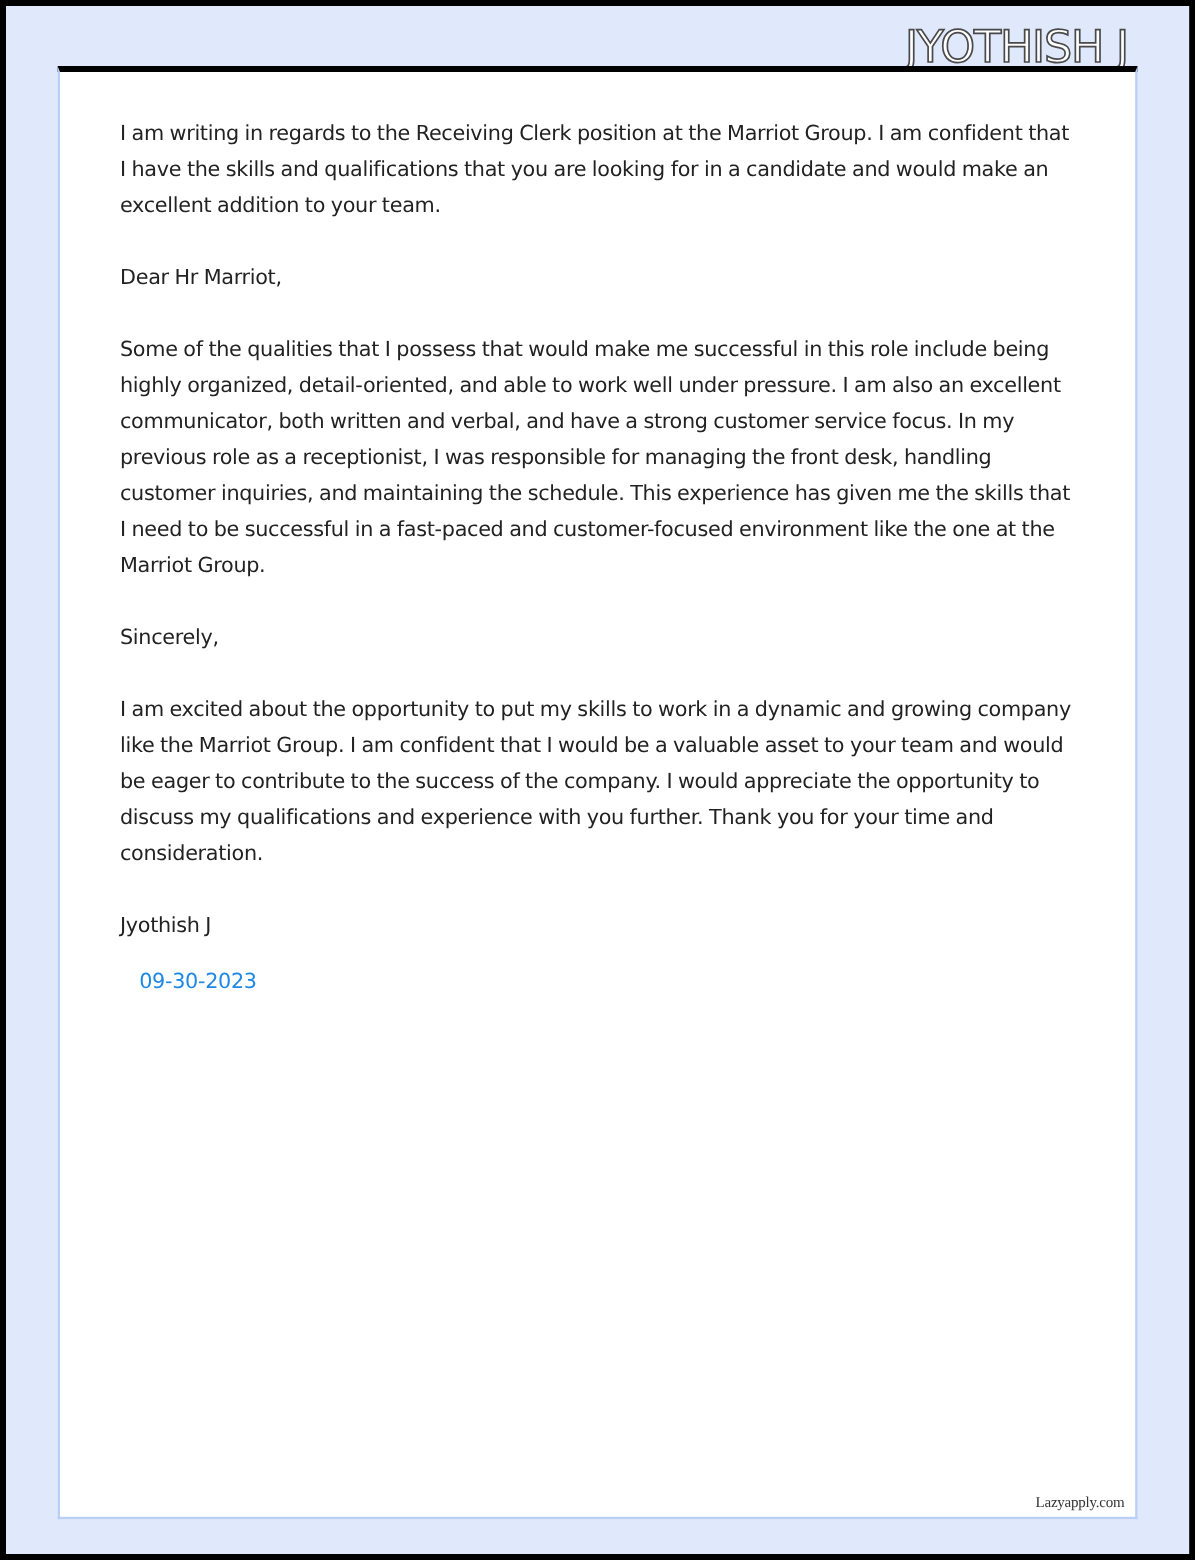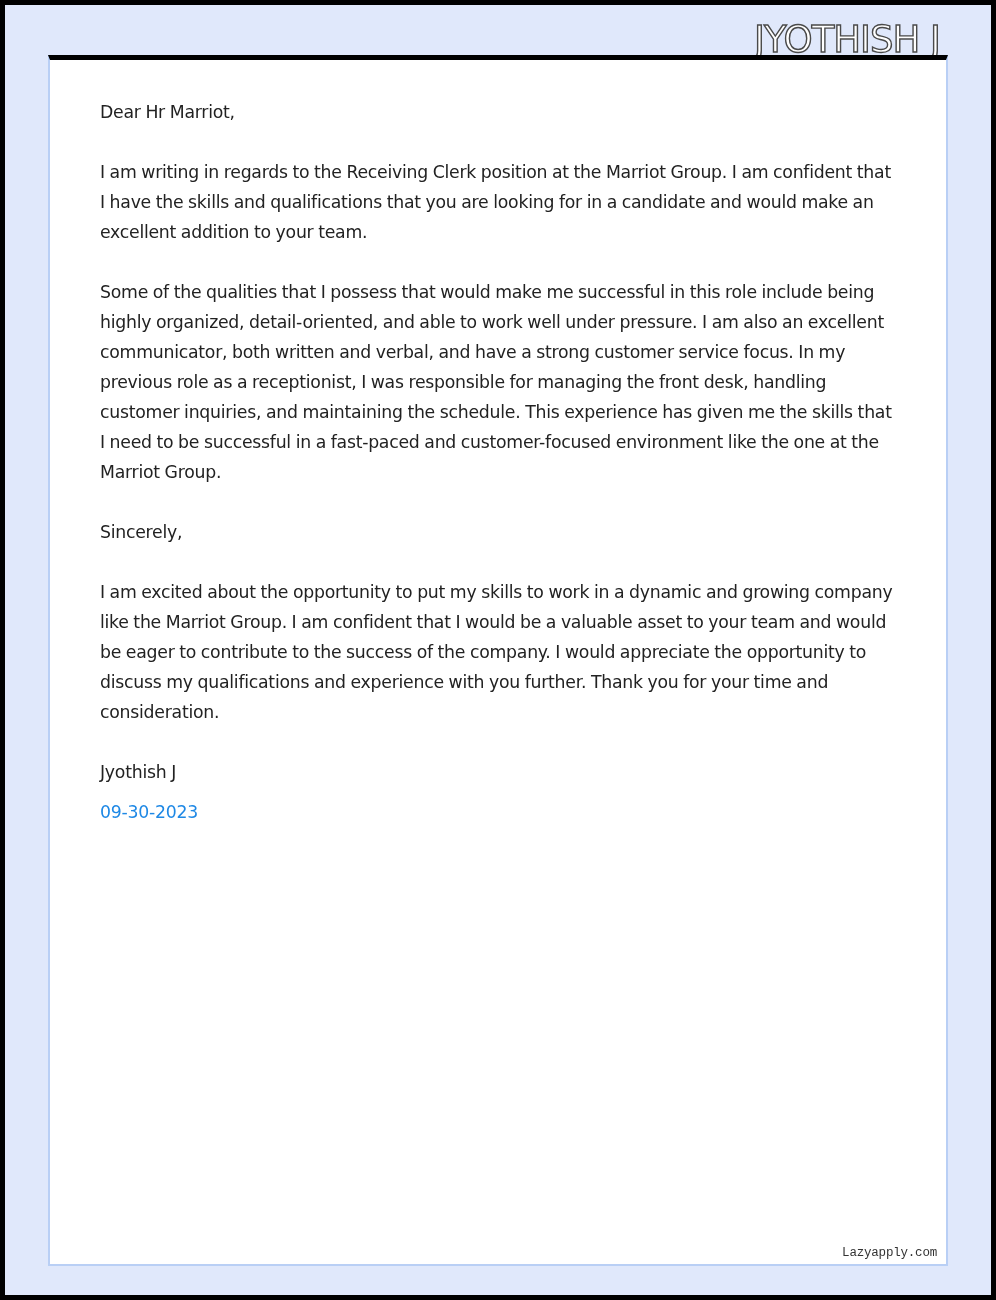--- a/index.html
+++ b/index.html
@@ -60,42 +60,42 @@
       word-spacing: -0.5px;
     }
     .letter p {
       margin: 0 0 30px 0;
     }
     .letter p.signature {
       margin-bottom: 10px;
     }
     .letter p.date {
       color: #1e88e5;
-      margin: 0;
+      margin: 16px;
     }
     .footer-brand {
       position: absolute;
       right: 9px;
       bottom: 4px;
-      font-family: Liberation Mono, monospace;
+      font-family: Liberation Serif, serif;
       font-size: 12.5px;
       color: #333333;
       letter-spacing: -0.2px;
     }
   </style>
 </head>
 <body>
 
 <div class="frame">
   <div class="name-heading">JYOTHISH J</div>
 
   <div class="page">
     <div class="letter">
+      <p>I am writing in regards to the Receiving Clerk position at the Marriot Group. I am confident that I have the skills and qualifications that you are looking for in a candidate and would make an excellent addition to your team.</p>
       <p>Dear Hr Marriot,</p>
-      <p>I am writing in regards to the Receiving Clerk position at the Marriot Group. I am confident that I have the skills and qualifications that you are looking for in a candidate and would make an excellent addition to your team.</p>
       <p>Some of the qualities that I possess that would make me successful in this role include being highly organized, detail-oriented, and able to work well under pressure. I am also an excellent communicator, both written and verbal, and have a strong customer service focus. In my previous role as a receptionist, I was responsible for managing the front desk, handling customer inquiries, and maintaining the schedule. This experience has given me the skills that I need to be successful in a fast-paced and customer-focused environment like the one at the Marriot Group.</p>
       <p>Sincerely,</p>
       <p>I am excited about the opportunity to put my skills to work in a dynamic and growing company like the Marriot Group. I am confident that I would be a valuable asset to your team and would be eager to contribute to the success of the company. I would appreciate the opportunity to discuss my qualifications and experience with you further. Thank you for your time and consideration.</p>
       <p class="signature">Jyothish J</p>
       <p class="date">09-30-2023</p>
     </div>
     <div class="footer-brand">Lazyapply.com</div>
   </div>
 </div>
 

